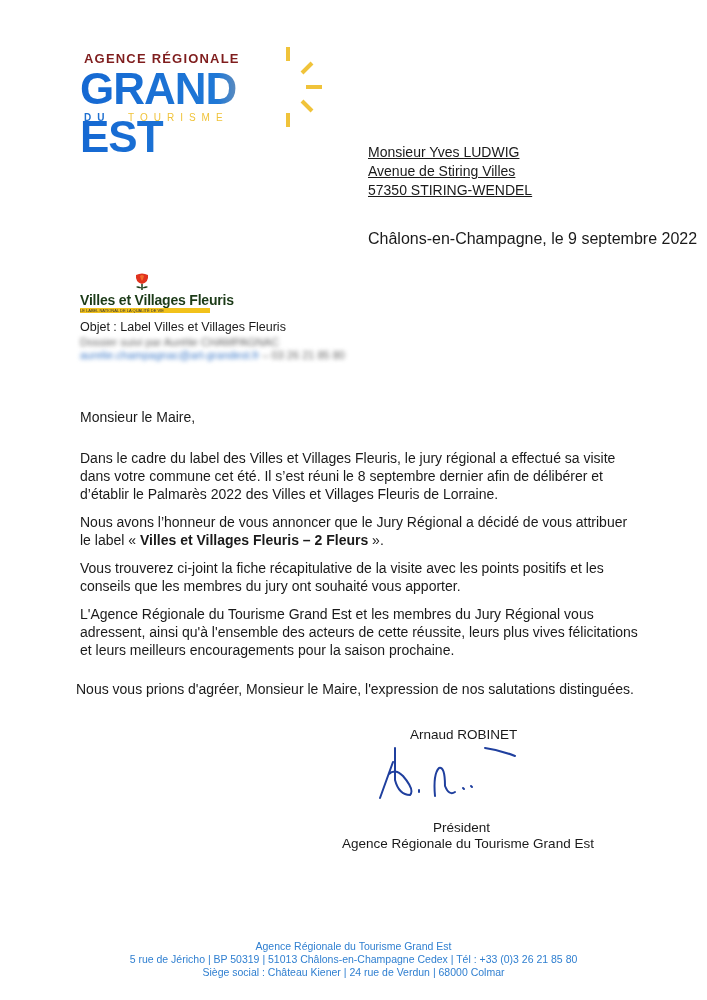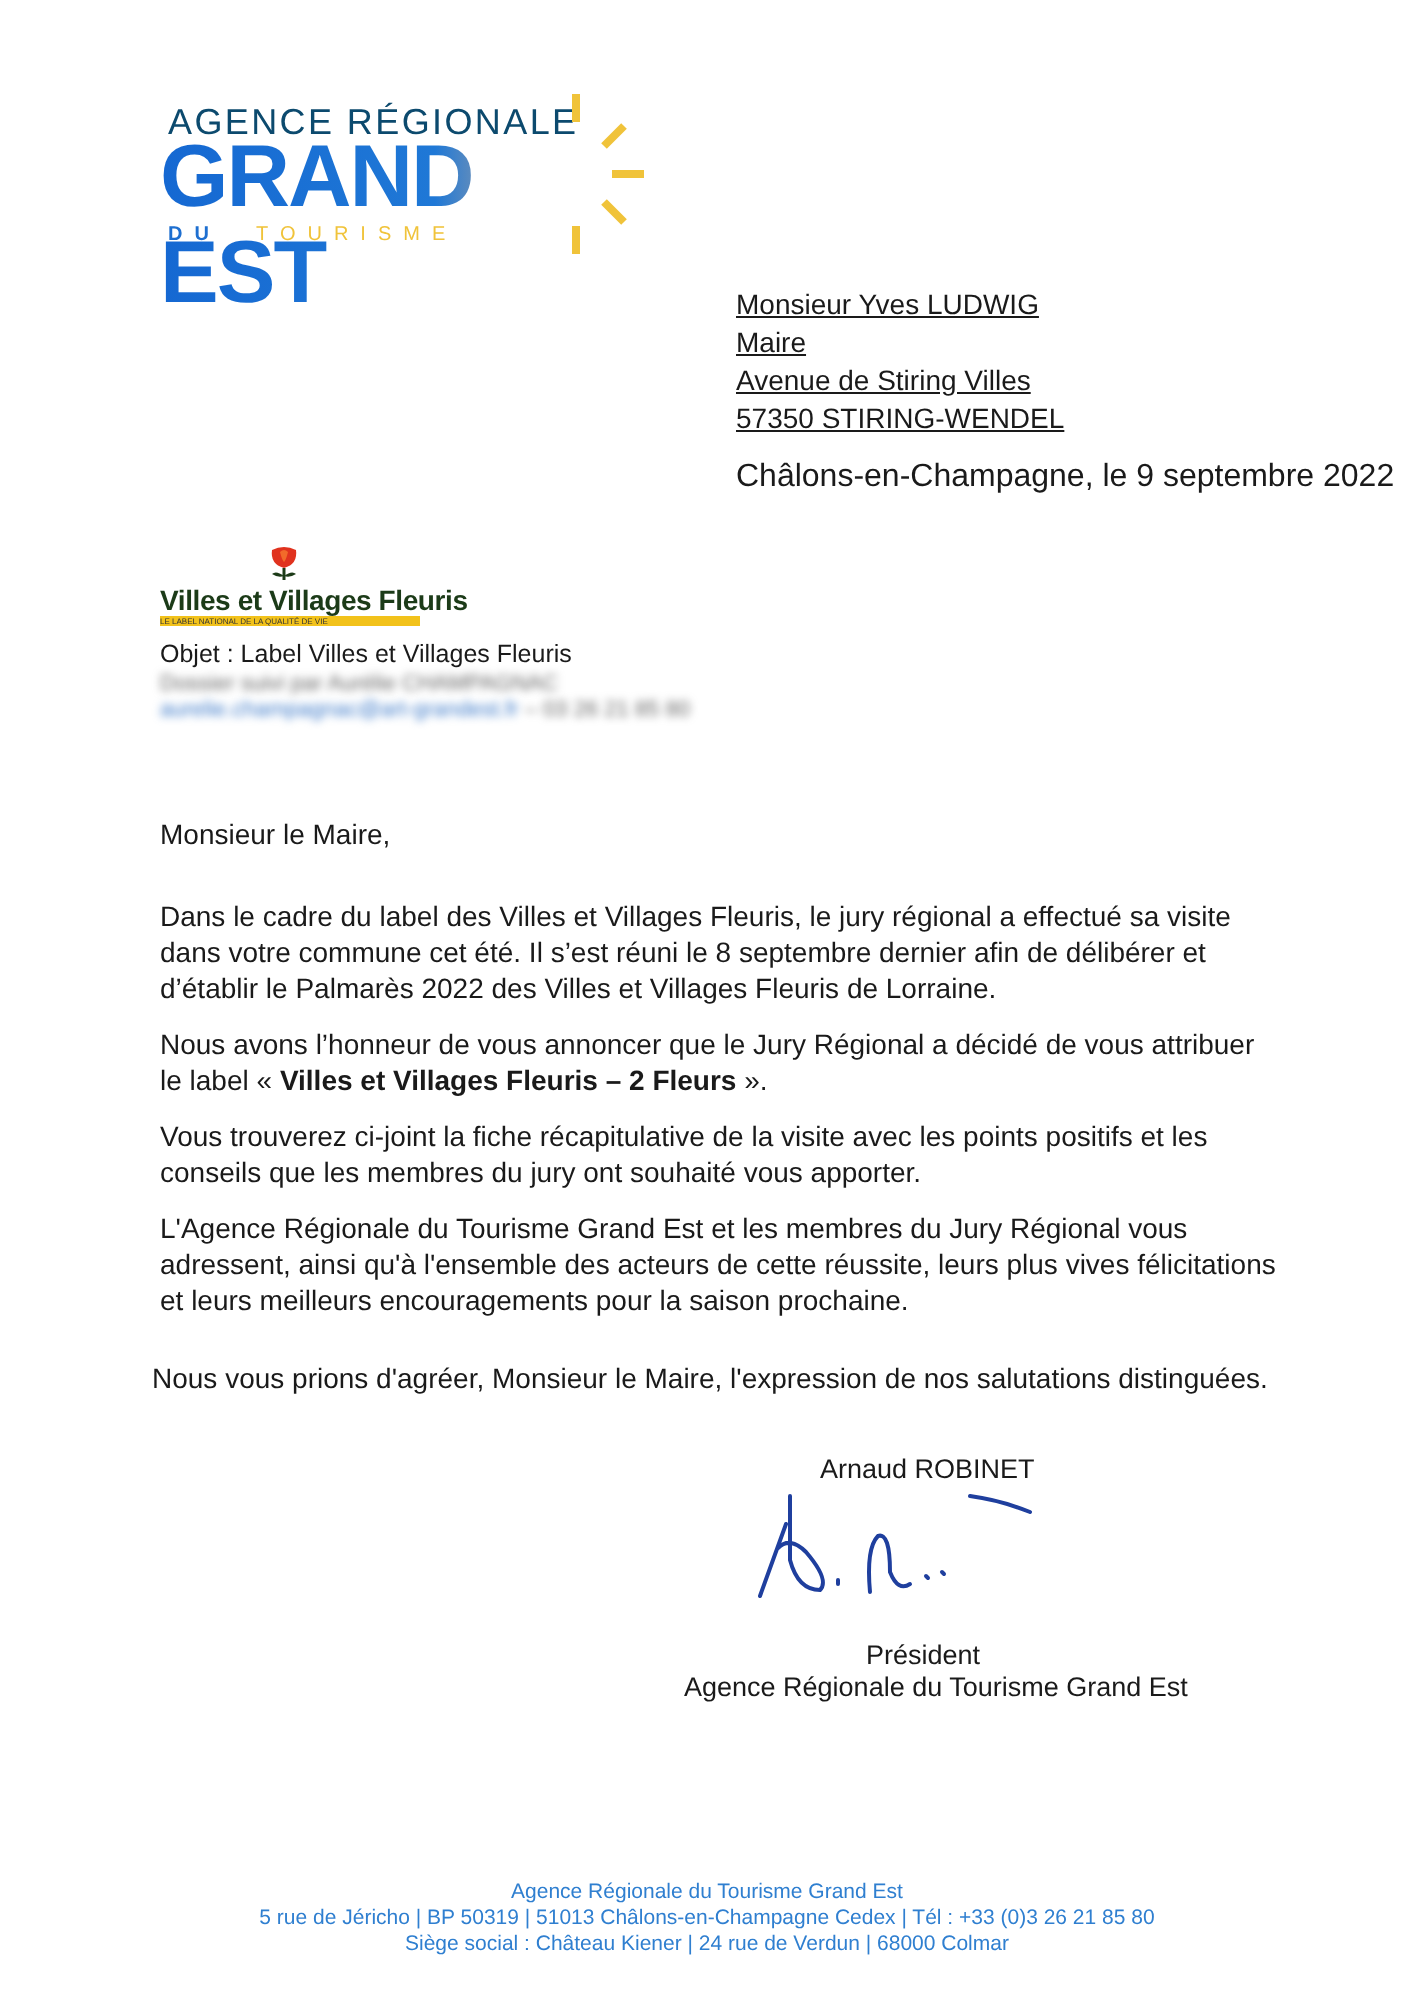--- a/index.html
+++ b/index.html
@@ -1,21 +1,21 @@
 <!DOCTYPE html>
 <html><head>
 <meta charset="utf-8">
 <style>
   html, body { margin: 0; padding: 0; background: #fff; }
   body { width: 707px; height: 1000px; position: relative; overflow: hidden;
          font-family: "Liberation Sans", sans-serif; color: #1a1a1a; }
   .abs { position: absolute; }
   
   .logo { left: 80px; top: 45px; width: 250px; height: 85px; }
-  .logo-top { position: absolute; left: 4px; top: 6px; font-size: 18px; font-weight: normal; letter-spacing: 1.2px; color: #0c4a6e; }
+  .logo-top { position: absolute; left: 4px; top: 6px; font-size: 13px; font-weight: bold; letter-spacing: 1.2px; color: #7f1d1d; }
   .logo-main { position: absolute; left: 0; top: 20px; font-size: 44px; font-weight: bold; letter-spacing: -1px; line-height: 48px;
                background: linear-gradient(90deg, #1568d2 0%, #1f78d6 55%, #a9a3a0 72%, #f0c33a 100%);
                -webkit-background-clip: text; background-clip: text; color: transparent; }
   .logo-bottom { position: absolute; left: 4px; top: 67px; font-size: 10px; letter-spacing: 6px; }
   .logo-bottom .du { color: #1e6fd0; font-weight: bold; }
   .logo-bottom .tour { color: #f0c33a; }
   .rays { position: absolute; left: 198px; top: 0; width: 50px; height: 85px; }
 
   .addr { left: 368px; top: 143px; font-size: 14px; line-height: 19px; text-decoration: underline; }
   .date { left: 368px; top: 230px; font-size: 16px; }
@@ -59,21 +59,20 @@
       <line x1="24" y1="28" x2="34" y2="18"></line>
       <line x1="28" y1="42" x2="44" y2="42"></line>
       <line x1="24" y1="56" x2="34" y2="66"></line>
       <line x1="10" y1="68" x2="10" y2="82"></line>
     </g>
   </svg>
 </div>
 
 <div class="abs addr">
   <div>Monsieur Yves LUDWIG</div>
-  <div>Maire</div>
   <div>Avenue de Stiring Villes</div>
   <div>57350  STIRING-WENDEL</div>
 </div>
 <div class="abs date">Châlons-en-Champagne, le 9 septembre 2022</div>
 
 <div class="abs vvf">
   <svg class="vvf-flower" width="20" height="20" viewBox="0 0 20 20">
     <path d="M4 3 Q10 0 16 3 Q17 10 10 12 Q3 10 4 3 Z" fill="#e0321e"></path>
     <path d="M8 4 Q10 2 12 4 Q11 8 10 9 Q9 8 8 4Z" fill="#f26a2a"></path>
     <path d="M10 12 L10 18" stroke="#1c3b18" stroke-width="1.5"></path>

